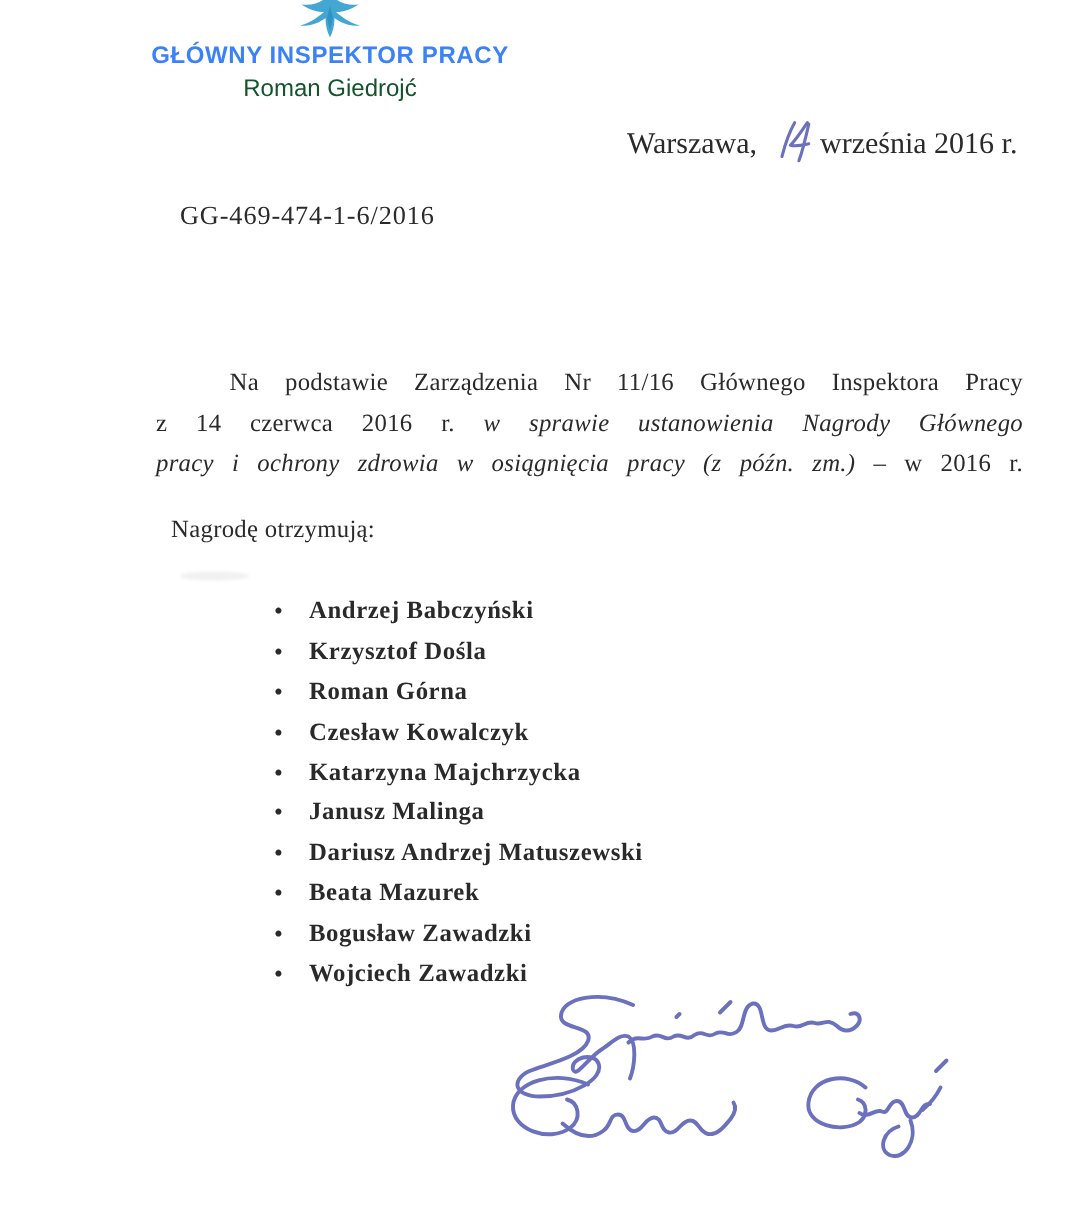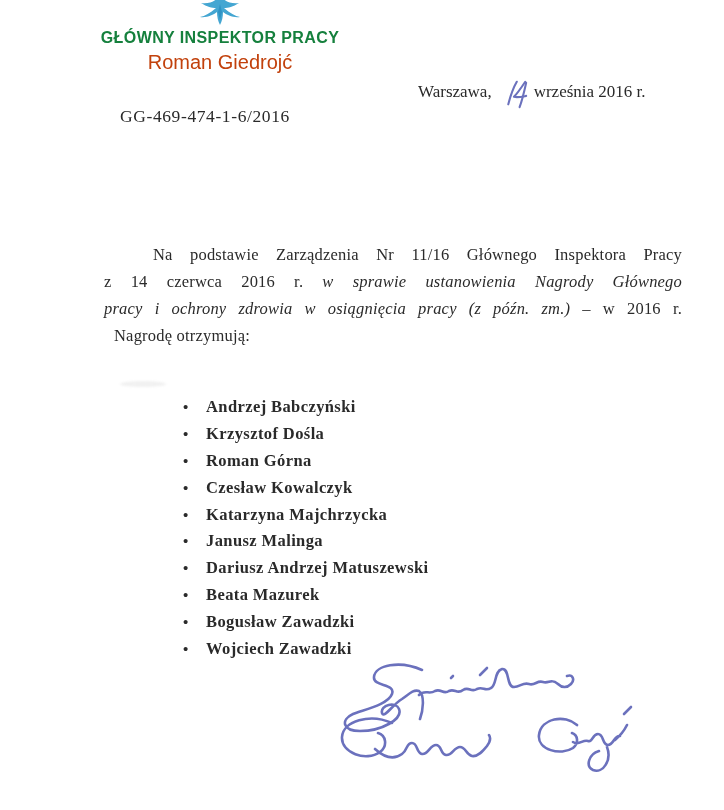--- a/index.html
+++ b/index.html
@@ -11,42 +11,42 @@
     font-family:"Liberation Serif", serif;
     color:#2a2a2a;
   }
   
   .letterhead{
     position:absolute;top:0;left:95px;width:250px;
     text-align:center;
     font-family:"Liberation Sans", sans-serif;
   }
   .emblem{display:block;margin:-8px auto 3px auto;}
-  .lh-title{font-size:16px;font-weight:bold;letter-spacing:0.4px;color:#15803d;}
-  .lh-name{font-size:20px;color:#c2410c;margin-top:4px;}
+  .lh-title{font-size:16px;font-weight:bold;letter-spacing:0.4px;color:#3b82f6;}
+  .lh-name{font-size:16px;color:#14532d;margin-top:4px;}
   
   .dateline{
     position:absolute;top:82px;left:418px;
-    font-size:17px;white-space:nowrap;
-    display:flex;align-items:flex-start;
+    font-size:20px;white-space:nowrap;
+    display:flex;align-items:center;
   }
   .hand-day{margin:-4px 5px 0 5px;}
   
   .refnum{
-    position:absolute;top:106px;left:120px;
+    position:absolute;top:133px;left:120px;
     font-size:17.5px;letter-spacing:0.6px;
   }
   
   .para{
     position:absolute;top:241px;left:104px;width:578px;
     font-size:16.5px;line-height:27px;letter-spacing:0.2px;
   }
   .pline{text-align:justify;text-align-last:justify;}
   .pline.indent{text-indent:49px;}
-  .pline.last{text-align-last:left;padding-left:10px;}
+  .pline.last{text-align-last:left;padding-left:10px;margin-top:17px;}
   .it{font-style:italic;}
   
   .recipients{
     position:absolute;top:397px;left:183px;
     font-size:16.5px;font-weight:bold;letter-spacing:0.4px;
   }
   .r-item{display:flex;align-items:baseline;height:26.9px;}
   .bullet{width:23px;font-size:15px;}
   
   .signature{position:absolute;left:330px;top:655px;}

